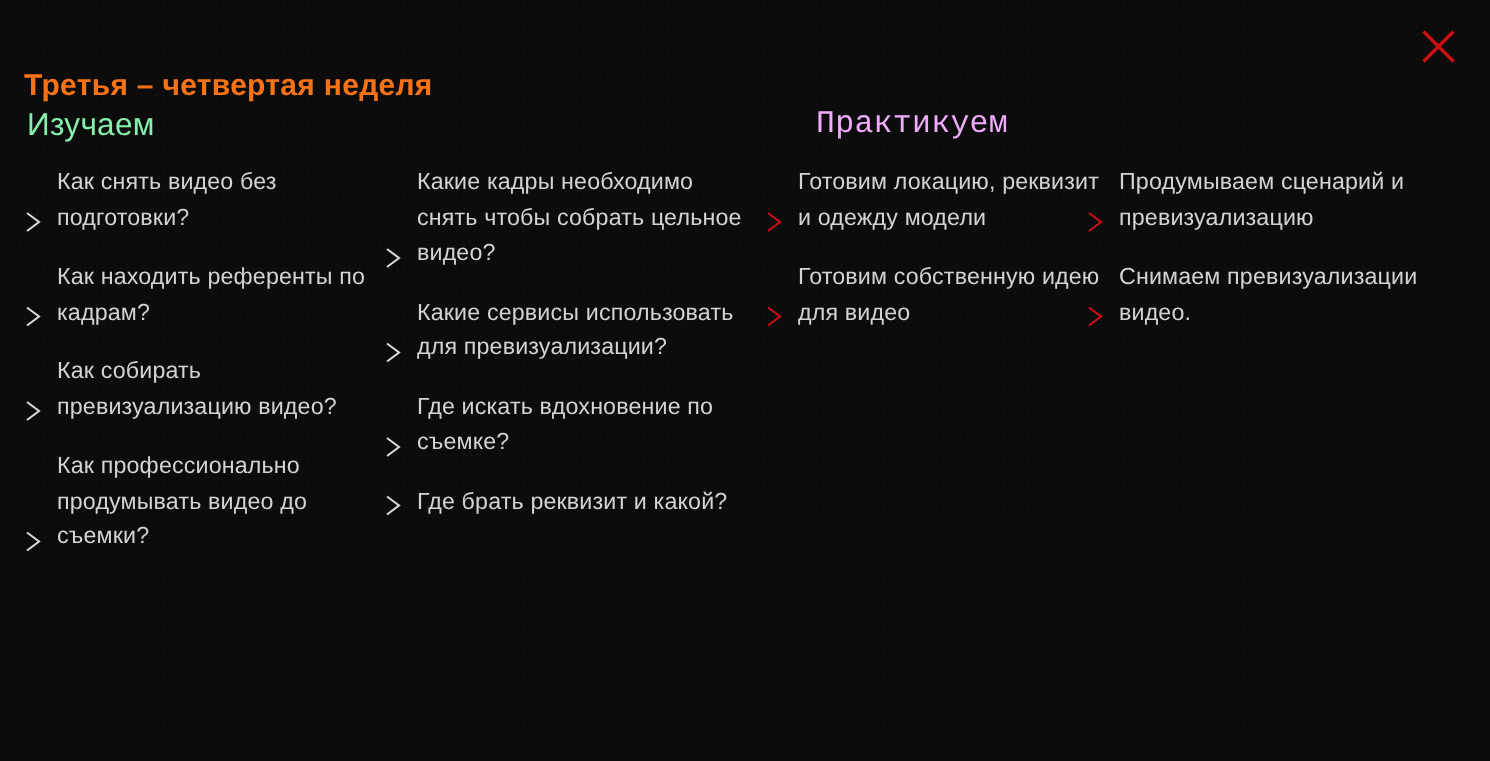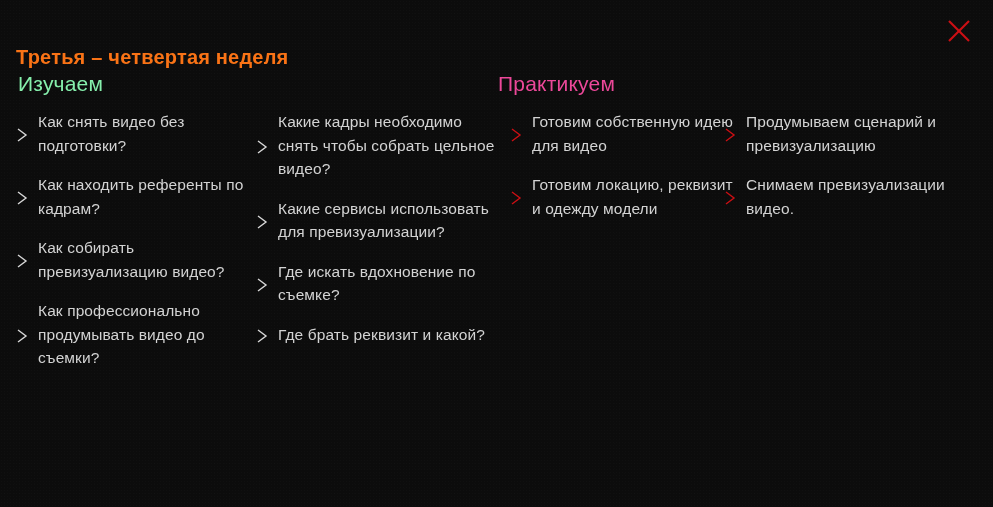--- a/index.html
+++ b/index.html
@@ -66,38 +66,39 @@
     font-weight: 400;
     letter-spacing: 0.2px;
     white-space: nowrap;
   }
   #heading-learn {
     left: 18px;
     top: 72px;
     color: #86efac;
   }
   #heading-practice {
-    left: 498px;
+    left: 544px;
     top: 72px;
-    color: #ec4899;
+    color: #f0abfc;
+    font-family: Liberation Mono, monospace;
   }
 
   
   .column {
     position: absolute;
     top: 110px;
   }
   #column-learn-1  { left: 16px;  width: 232px; }
   #column-learn-2  { left: 256px; width: 248px; }
   #column-prac-1   { left: 510px; width: 234px; }
   #column-prac-2   { left: 724px; width: 230px; }
 
   .list-item {
     display: flex;
-    align-items: center;
+    align-items: flex-end;
     margin-bottom: 16px;
   }
   .chevron-icon {
     flex: 0 0 auto;
     width: 13px;
     height: 18px;
     margin-top: 3px;
     margin-right: 9px;
   }
   .chevron-icon svg { display: block; }
@@ -200,30 +201,30 @@
     </div>
   </div>
 
   <div class="column" id="column-prac-1">
     <div class="list-item">
       <span class="chevron-icon">
         <svg width="13" height="18" viewBox="0 0 13 18">
             <polyline points="2,3 10,9 2,15" fill="none" stroke="#cc0f14" stroke-width="1.4"></polyline>
           </svg>
       </span>
+      <span class="item-text">Готовим локацию, реквизит и одежду модели</span>
+    </div>
+    <div class="list-item">
+      <span class="chevron-icon">
+        <svg width="13" height="18" viewBox="0 0 13 18">
+            <polyline points="2,3 10,9 2,15" fill="none" stroke="#cc0f14" stroke-width="1.4"></polyline>
+          </svg>
+      </span>
       <span class="item-text">Готовим собственную идею для видео</span>
     </div>
-    <div class="list-item">
-      <span class="chevron-icon">
-        <svg width="13" height="18" viewBox="0 0 13 18">
-            <polyline points="2,3 10,9 2,15" fill="none" stroke="#cc0f14" stroke-width="1.4"></polyline>
-          </svg>
-      </span>
-      <span class="item-text">Готовим локацию, реквизит и одежду модели</span>
-    </div>
   </div>
 
   <div class="column" id="column-prac-2">
     <div class="list-item">
       <span class="chevron-icon">
         <svg width="13" height="18" viewBox="0 0 13 18">
             <polyline points="2,3 10,9 2,15" fill="none" stroke="#cc0f14" stroke-width="1.4"></polyline>
           </svg>
       </span>
       <span class="item-text">Продумываем сценарий и превизуализацию</span>

